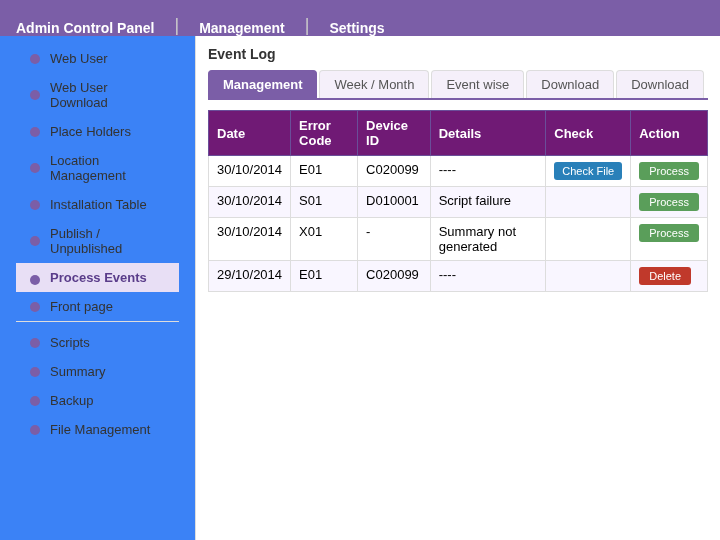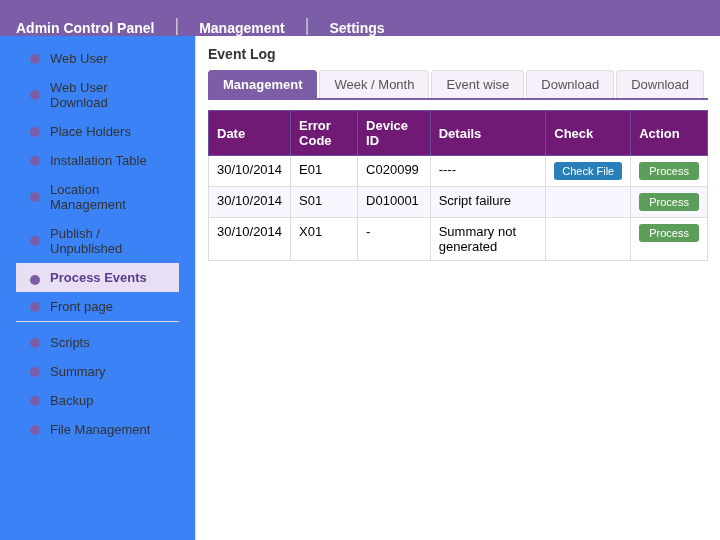--- a/index.html
+++ b/index.html
@@ -175,25 +175,25 @@
     <div class="sidebar-item">
       <span class="dot purple"></span>
       <span>Web User Download</span>
     </div>
     <div class="sidebar-item">
       <span class="dot purple"></span>
       <span>Place Holders</span>
     </div>
     <div class="sidebar-item">
       <span class="dot purple"></span>
+      <span>Location Management</span>
+    </div>
+    <div class="sidebar-item">
+      <span class="dot purple"></span>
       <span>Installation Table</span>
-    </div>
-    <div class="sidebar-item">
-      <span class="dot purple"></span>
-      <span>Location Management</span>
     </div>
     <div class="sidebar-item">
       <span class="dot purple"></span>
       <span>Publish / Unpublished</span>
     </div>
     <div class="sidebar-item active">
       <span class="dot purple"></span>
       <span>Process Events</span>
     </div>
     <div class="sidebar-item">
@@ -259,16 +259,24 @@
             <td><button class="btn-process">Process</button></td>
           </tr>
           <tr>
             <td>30/10/2014</td>
             <td>X01</td>
             <td>-</td>
             <td>Summary not generated</td>
             <td></td>
             <td><button class="btn-process">Process</button></td>
           </tr>
+          <tr>
+            <td>29/10/2014</td>
+            <td>E01</td>
+            <td>C020099</td>
+            <td>----</td>
+            <td></td>
+            <td><button class="btn-delete">Delete</button></td>
+          </tr>
         </tbody>
     </table>
   </div>
 </div>
 
 </body></html>

